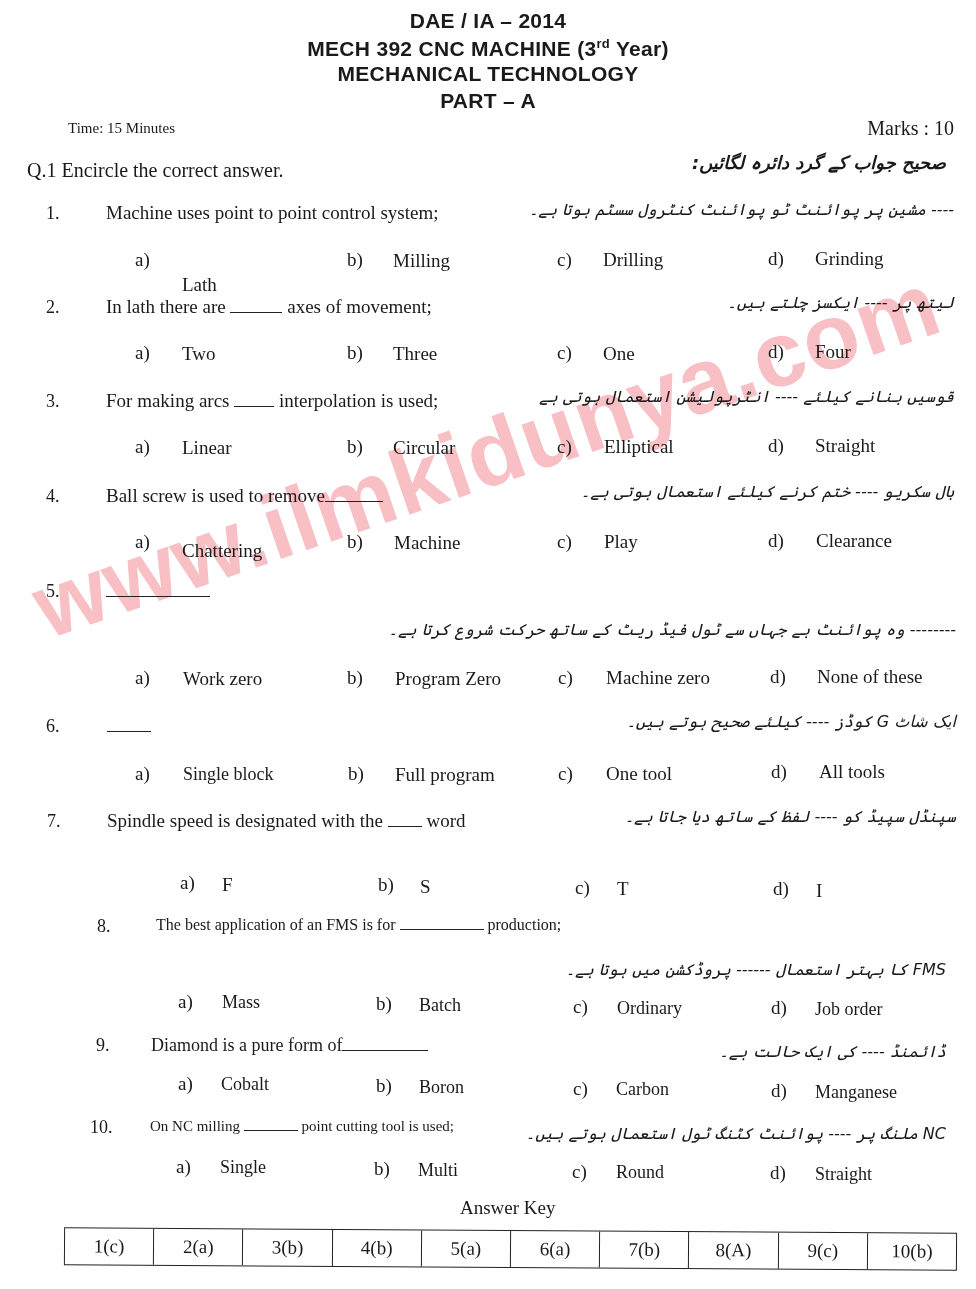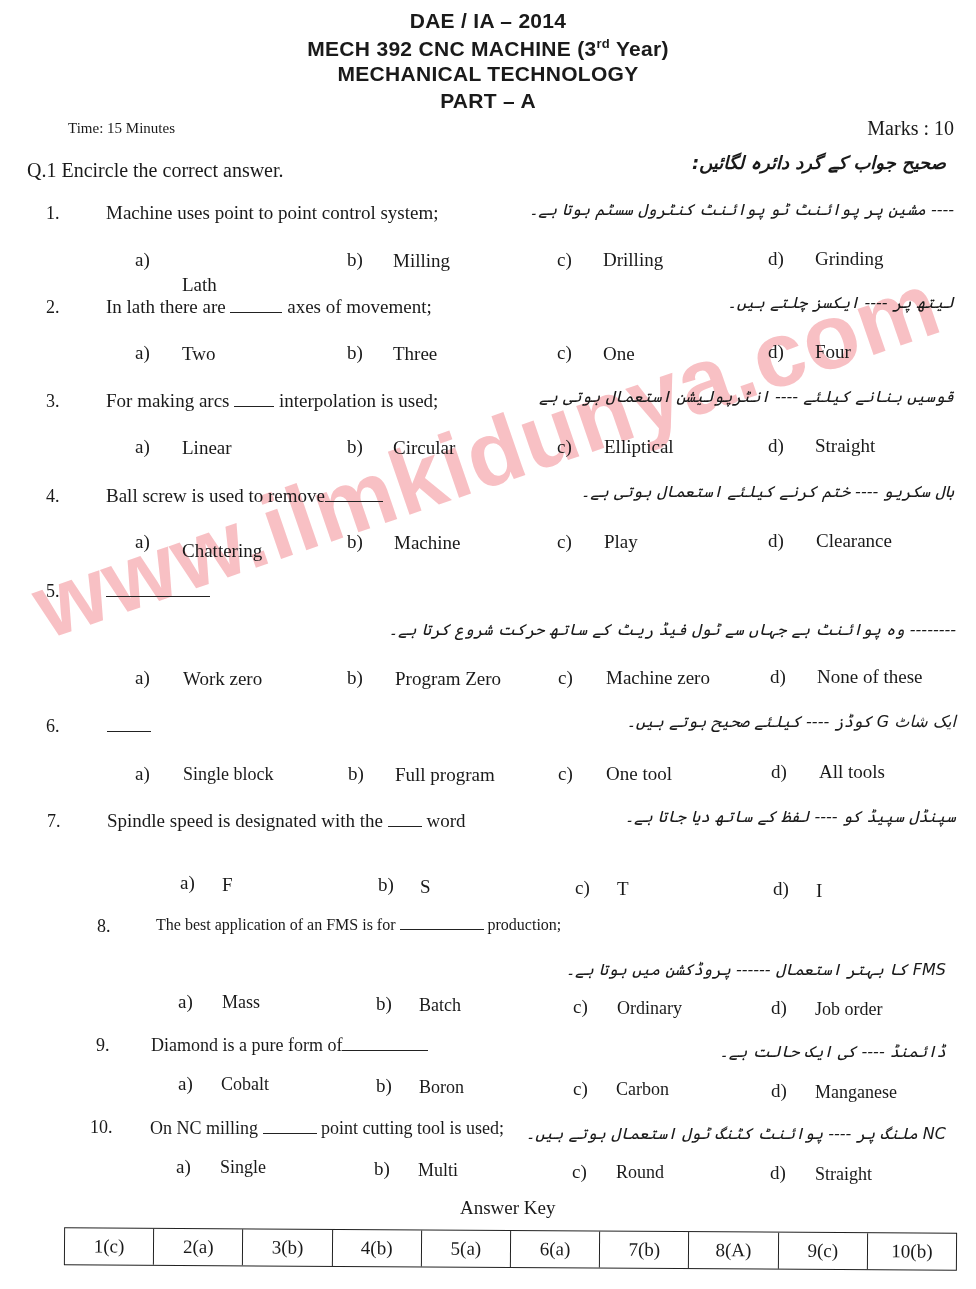--- a/index.html
+++ b/index.html
@@ -169,21 +169,21 @@
 <div class="abs opt" style="left:178px; top:1073px;">a)</div>
 <div class="abs opt" style="left:221px; top:1074px; font-size:18px;">Cobalt</div>
 <div class="abs opt" style="left:376px; top:1075px;">b)</div>
 <div class="abs opt" style="left:419px; top:1077px; font-size:18px;">Boron</div>
 <div class="abs opt" style="left:573px; top:1078px;">c)</div>
 <div class="abs opt" style="left:616px; top:1079px; font-size:18px;">Carbon</div>
 <div class="abs opt" style="left:771px; top:1080px;">d)</div>
 <div class="abs opt" style="left:815px; top:1082px; font-size:18px;">Manganese</div>
 
 <div class="abs num" style="left:90px; top:1117px;">10.</div>
-<div class="abs q" style="left:150px; top:1118px; font-size:18px;">
+<div class="abs q" style="left:150px; top:1118px; font-size:15px;">
   <span>On NC milling</span>
   <span class="blank" style="width:54px;"></span>
   <span>point cutting tool is used;</span>
 </div>
 <div class="abs urdu" style="right:30px; top:1124px;">NC ملنگ پر ---- پوائنٹ کٹنگ ٹول استعمال ہوتے ہیں۔</div>
 <div class="abs opt" style="left:176px; top:1156px;">a)</div>
 <div class="abs opt" style="left:220px; top:1157px; font-size:18px;">Single</div>
 <div class="abs opt" style="left:374px; top:1158px;">b)</div>
 <div class="abs opt" style="left:418px; top:1160px; font-size:18px;">Multi</div>
 <div class="abs opt" style="left:572px; top:1161px;">c)</div>

